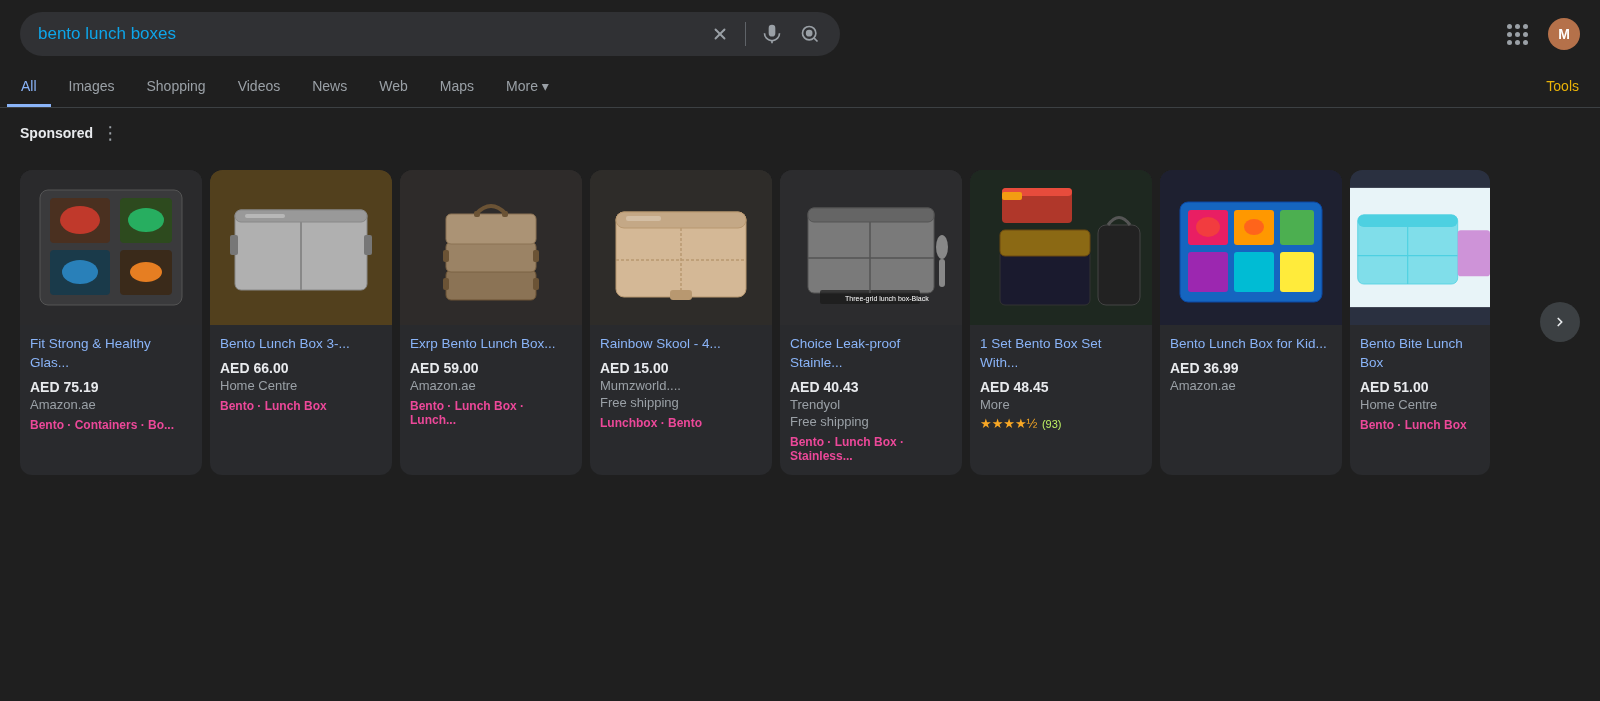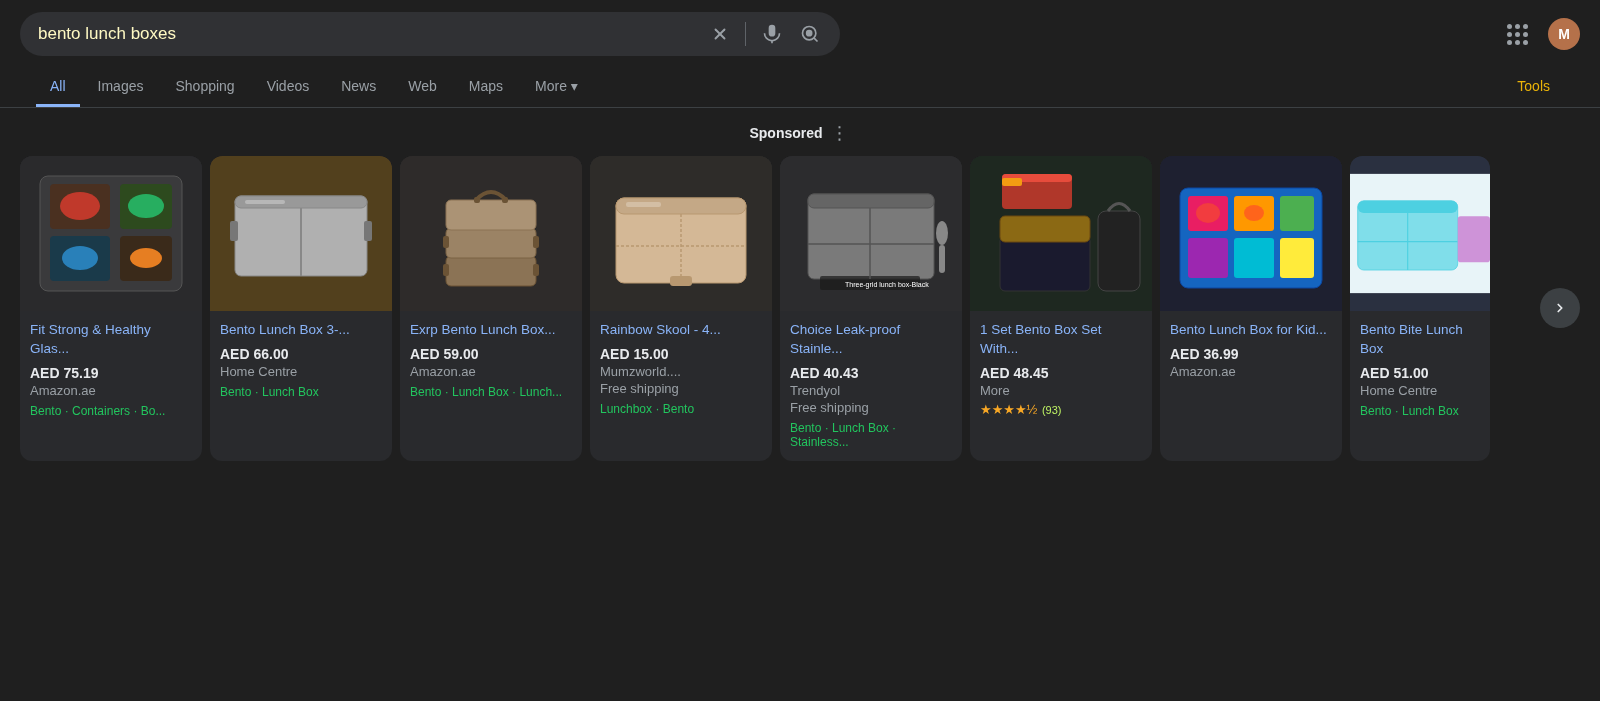--- a/index.html
+++ b/index.html
@@ -28,21 +28,21 @@
       flex: 1;
       max-width: 820px;
       padding: 10px 18px;
       gap: 10px;
     }
     .search-input {
       flex: 1;
       background: transparent;
       border: none;
       outline: none;
-      color: #fef9c3;
+      color: #0ea5e9;
       font-size: 17px;
     }
     .search-icons {
       display: flex;
       align-items: center;
       gap: 14px;
     }
     .icon-btn {
       background: none;
       border: none;
@@ -91,21 +91,21 @@
       font-size: 14px;
       font-weight: 600;
       color: #fff;
       cursor: pointer;
     }
 
     
     .nav-tabs {
       display: flex;
       align-items: center;
-      padding: 0 36px;
+      padding: 0 7px;
       border-bottom: 1px solid #3c4043;
       background: #1f1f1f;
       gap: 4px;
     }
     .nav-tab {
       padding: 10px 14px;
       font-size: 14px;
       color: #9aa0a6;
       cursor: pointer;
       border-bottom: 3px solid transparent;
@@ -131,22 +131,21 @@
     
     .main {
       padding: 16px 20px;
     }
 
     
     .sponsored-row {
       display: flex;
       align-items: center;
       gap: 8px;
-      margin-bottom: 14px;
-      justify-content: center;
+      margin-bottom: 28px;
     }
     .sponsored-label {
       font-size: 14px;
       font-weight: 700;
       color: #e8eaed;
     }
     .dots-btn {
       background: none;
       border: none;
       color: #9aa0a6;
@@ -210,22 +209,23 @@
       color: #9aa0a6;
       margin-bottom: 2px;
     }
     .product-shipping {
       font-size: 13px;
       color: #9aa0a6;
       margin-bottom: 6px;
     }
     .product-tags {
       font-size: 12px;
-      color: #22c55e;
+      color: #ec4899;
       margin-top: 6px;
+      font-weight: bold;
     }
     .stars {
       color: #f9a825;
       font-size: 13px;
     }
     .review-count {
       font-size: 11px;
       color: #bef264;
     }
 

